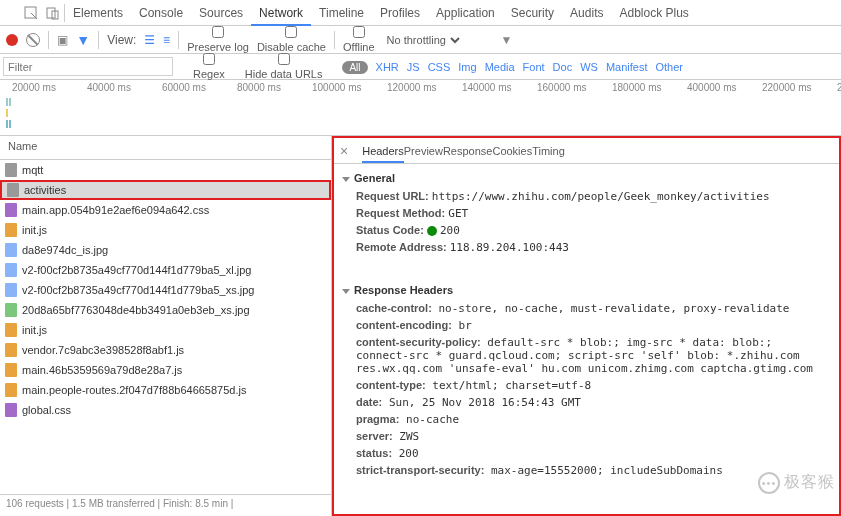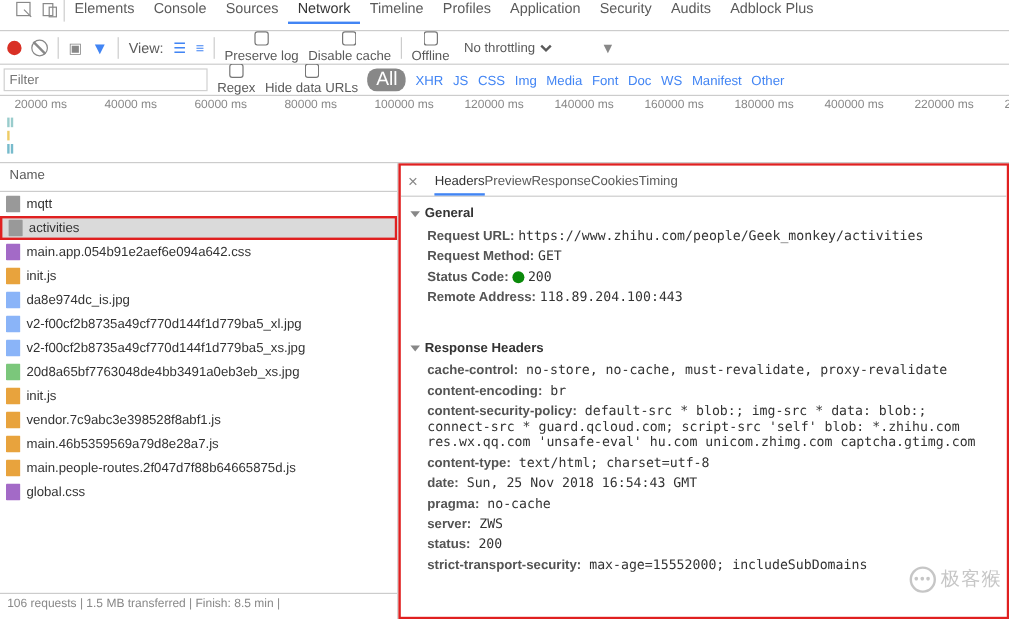--- a/index.html
+++ b/index.html
@@ -1,31 +1,31 @@
 <!DOCTYPE html>
 <html><head>
 <meta charset="utf-8">
 <style>
 * { margin: 0; padding: 0; box-sizing: border-box; font-family: 'Segoe UI', Arial, sans-serif; }
 body { width: 841px; height: 516px; background: #fff; font-size: 12px; overflow: hidden; color: #333; }
-.tabs-bar { height: 26px; border-bottom: 1px solid #ccc; display: flex; align-items: flex-start; padding-left: 9px; }
+.tabs-bar { height: 26px; border-bottom: 1px solid #ccc; display: flex; align-items: center; padding-left: 20px; }
 .dock-btn { width: 16px; height: 16px; margin: 0 3px; display: inline-flex; justify-content: center; align-items: center; }
 .tab { padding: 4px 8px; color: #5a5a5a; cursor: pointer; }
 .tab.active { border-bottom: 2px solid #4285f4; color: #333; }
 .toolbar { height: 28px; border-bottom: 1px solid #ccc; display: flex; align-items: center; padding: 0 6px; gap: 8px; }
 .rec-dot { width: 12px; height: 12px; border-radius: 50%; background: #d93025; }
 .ban-icon { width: 14px; height: 14px; border: 1.5px solid #888; border-radius: 50%; position: relative; }
 .ban-icon::after { content: ''; width: 14px; height: 1.5px; background: #888; position: absolute; top: 5px; left: -1px; transform: rotate(45deg); }
 .divider { width: 1px; height: 18px; background: #ccc; }
 .funnel { color: #4285f4; font-size: 14px; }
-.filter-bar { height: 26px; border-bottom: 1px solid #ccc; display: flex; align-items: center; padding: 0 3px; gap: 8px; }
+.filter-bar { height: 26px; border-bottom: 1px solid #ccc; display: flex; align-items: center; padding: 0 3px; gap: 20px; }
 .filter-input { flex: 0 0 170px; height: 19px; border: 1px solid #d0d0d0; padding: 0 4px; font-size: 11px; color: #999; }
 .chk-lbl { display: flex; align-items: center; gap: 3px; color: #5a5a5a; font-size: 11px; flex-direction: column; }
 .chk-lbl input { width: 12px; height: 12px; }
-.pill { background: #888; color: #fff; border-radius: 8px; padding: 1px 7px; font-size: 16px; }
+.pill { background: #888; color: #fff; border-radius: 8px; padding: 1px 7px; font-size: 10px; }
 .type-link { color: #4285f4; font-size: 11px; cursor: pointer; }
 .timeline { height: 56px; border-bottom: 1px solid #ccc; position: relative; overflow: hidden; }
 .time-labels { display: flex; padding-top: 2px; padding-left: 12px; }
 .time-label { flex: 0 0 75px; color: #888; font-size: 10px; }
 .tl-marks { position: absolute; top: 18px; left: 6px; display: flex; flex-direction: column; gap: 3px; }
 .tl-row { display: flex; gap: 1px; }
 .tl-seg { width: 2px; height: 8px; }
 .main { display: flex; height: 380px; }
 .name-panel { width: 332px; border-right: 1px solid #ccc; display: flex; flex-direction: column; }
 .name-header { height: 24px; border-bottom: 1px solid #ccc; padding: 4px 8px; color: #5a5a5a; font-size: 11px; }

